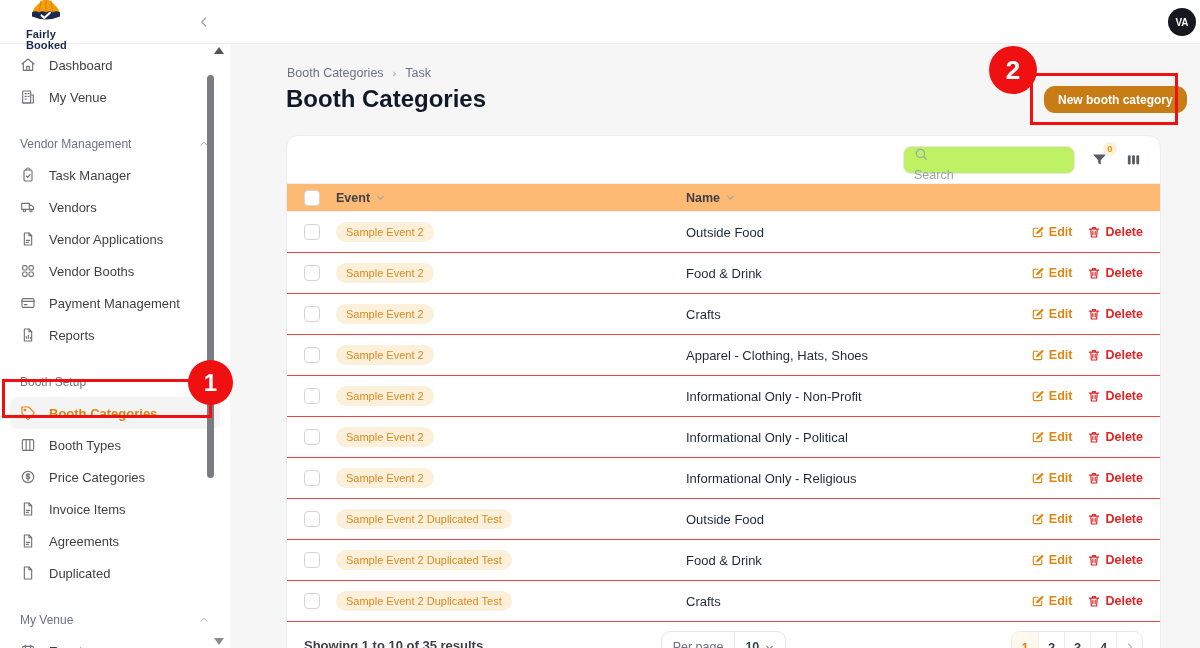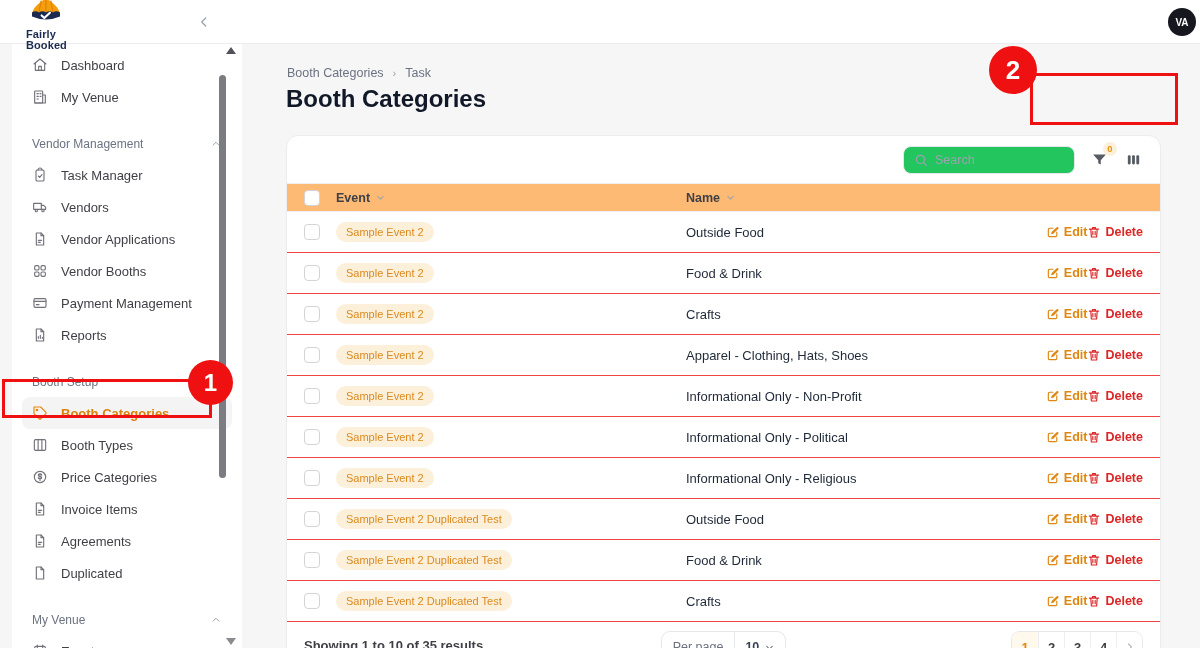--- a/index.html
+++ b/index.html
@@ -7,21 +7,21 @@
   #app { position:relative; width:1200px; height:648px; overflow:hidden; background:#F6F6F7; }
 
   
   .topbar { position:absolute; left:0; top:0; width:1200px; height:44px; background:#fff; border-bottom:1px solid #ECECEE; z-index:5; display:flex; align-items:center; }
   .brand { display:flex; align-items:center; gap:7px; margin-left:26px;flex-direction:column; }
   .brand-text { font-size:11px; font-weight:bold; color:#1B2A4E; line-height:11px; letter-spacing:.1px; }
   .collapse-btn { position:absolute; left:194px; top:12px; width:20px; height:20px; color:#9CA3AF; display:flex; align-items:center; justify-content:center; cursor:pointer; }
   .avatar { position:absolute; left:1168px; top:8px; width:28px; height:28px; border-radius:50%; background:#17171F; color:#fff; font-size:10px; font-weight:bold; display:flex; align-items:center; justify-content:center; cursor:pointer; }
 
   
-  .sidebar { position:absolute; left:12px; top:44px; width:230px; height:604px; background:#fff; z-index:4; padding:5px 10px 12px 10px; }
+  .sidebar { position:absolute; left:0; top:44px; width:230px; height:604px; background:#fff; z-index:4; padding:5px 10px 12px 10px; }
   .side-header { display:flex; align-items:center; justify-content:space-between; padding:0 10px; margin-top:23px; margin-bottom:7px; height:16px; }
   .side-header-label { font-size:12px; color:#6B7280; }
   .side-item { display:flex; align-items:center; gap:13px; height:32px; padding:0 10px; border-radius:8px; font-size:13px; color:#3F3F46; cursor:pointer; }
   .side-item .icon { color:#71717A; }
   .side-item.active { background:#F4F4F5; color:#D9820E; font-weight:bold; }
   .side-item.active .icon { color:#E8820D; }
   .icon { display:inline-flex; align-items:center; justify-content:center; flex:0 0 auto; }
   .icon svg { display:block; }
 
   
@@ -31,39 +31,39 @@
 
   
   .breadcrumb { position:absolute; left:287px; top:66px; display:flex; align-items:center; gap:9px; font-size:12.5px; color:#6B7280; z-index:2; }
   .breadcrumb .sep { color:#9CA3AF; font-size:11px; }
   .page-title { position:absolute; left:286px; top:85px; font-size:24px; font-weight:bold; color:#111827; z-index:2; }
   .new-btn { position:absolute; left:1044px; top:86px; height:27px; padding:0 14px; background:#C87C15; border:none; border-radius:11px; color:#fff; font-size:12px; font-weight:bold; font-family:"Liberation Sans",sans-serif; cursor:pointer; z-index:2; }
 
   .card { position:absolute; left:286px; top:135px; width:875px; height:560px; background:#fff; border:1px solid #ECECEE; border-radius:12px; overflow:hidden; z-index:1; }
 
   .toolbar { height:47px; display:flex; align-items:center; justify-content:flex-end; gap:16px; padding:0 17px; }
-  .searchbox { width:172px; height:28px; border:1px solid #E5E7EB; border-radius:8px; display:flex; align-items:center; gap:7px; padding:0 10px; background:#22c55e; }
+  .searchbox { width:172px; height:28px; border:1px solid #E5E7EB; border-radius:8px; display:flex; align-items:flex-start; gap:7px; padding:0 10px; background:#bef264;flex-direction:column; }
   .searchbox input { border:none; outline:none; width:110px; font-size:12.5px; color:#374151; font-family:"Liberation Sans",sans-serif; background:transparent; }
   .searchbox input::placeholder { color:#9CA3AF; }
   .filter-wrap { position:relative; width:18px; height:18px; color:#565B64; cursor:pointer; }
   .filter-count { position:absolute; top:-9px; right:-8px; min-width:14px; height:14px; border-radius:50%; background:#FCF0DA; color:#E8930C; font-size:9.5px; font-weight:bold; display:flex; align-items:center; justify-content:center; }
   .cols-btn { width:18px; height:18px; color:#565B64; cursor:pointer; }
 
   .thead { height:29px; background:#fdba74; border-top:1px solid #F0F0F2; border-bottom:1px solid #F0F0F2; display:flex; align-items:center; padding:0 17px; }
   .th-label { font-size:12.5px; font-weight:bold; color:#3F3F46; display:flex; align-items:center; gap:5px; }
   .sort-chevron { color:#9CA3AF; }
   .cb { width:16px; height:16px; border:1px solid #D4D4D8; border-radius:4px; background:#fff; flex:0 0 auto; cursor:pointer; }
   .col-check { width:32px; display:flex; }
   .col-event { width:350px; display:flex; align-items:center; }
   .col-name { flex:1; display:flex; align-items:center; }
 
   .trow { height:41px; border-bottom:1px solid #ef4444; display:flex; align-items:center; padding:0 17px; background:#fff; }
   .event-badge { background:#FCF0DA; color:#DB8A1E; font-size:11px; padding:4px 10px; border-radius:10px; white-space:nowrap; }
   .cell-name { font-size:13px; color:#1F2937; }
-  .row-actions { display:flex; align-items:flex-start; }
+  .row-actions { display:flex; align-items:flex-start; gap:15px; }
   .action { display:flex; align-items:center; gap:4px; font-size:12.5px; font-weight:bold; cursor:pointer; background:none; border:none; font-family:"Liberation Sans",sans-serif; padding:0; }
   .action.edit { color:#DE8713; }
   .action.delete { color:#DC2626; }
 
   .tfooter { height:60px; display:flex; align-items:flex-start; padding:9px 17px 0 17px; }
   .showing { font-size:13px; font-weight:bold; color:#3F3F46; flex:1; padding-top:7px; }
   .perpage { display:flex; align-items:stretch; border:1px solid #E5E7EB; border-radius:9px; height:32px; overflow:hidden; background:#fff; }
   .perpage .pp-label { display:flex; align-items:center; padding:0 11px; font-size:12.5px; color:#6B7280; border-right:1px solid #E5E7EB; }
   .perpage .pp-value { display:flex; align-items:center; gap:5px; padding:0 10px; font-size:12.5px; font-weight:bold; color:#374151; cursor:pointer; }
   .pager-wrap { flex:1; display:flex; justify-content:flex-end; }
@@ -281,20 +281,21 @@
     <div class="sb-thumb"></div>
     <div class="sb-arrow-down"></div>
   </div>
 
   <div class="breadcrumb">
     <span>Booth Categories</span>
     <span class="sep">›</span>
     <span>Task</span>
   </div>
   <h1 class="page-title">Booth Categories</h1>
+  <button class="new-btn">New booth category</button>
 
   <div class="card">
 
     <div class="toolbar">
       <div class="searchbox">
         <span class="icon" style="color:#9CA3AF">
           <svg width="14" height="14" viewBox="0 0 24 24" fill="none" stroke="currentColor" stroke-width="2" stroke-linecap="round">
               <circle cx="11" cy="11" r="7"></circle>
               <path d="M16.5 16.5L21 21"></path>
             </svg>

